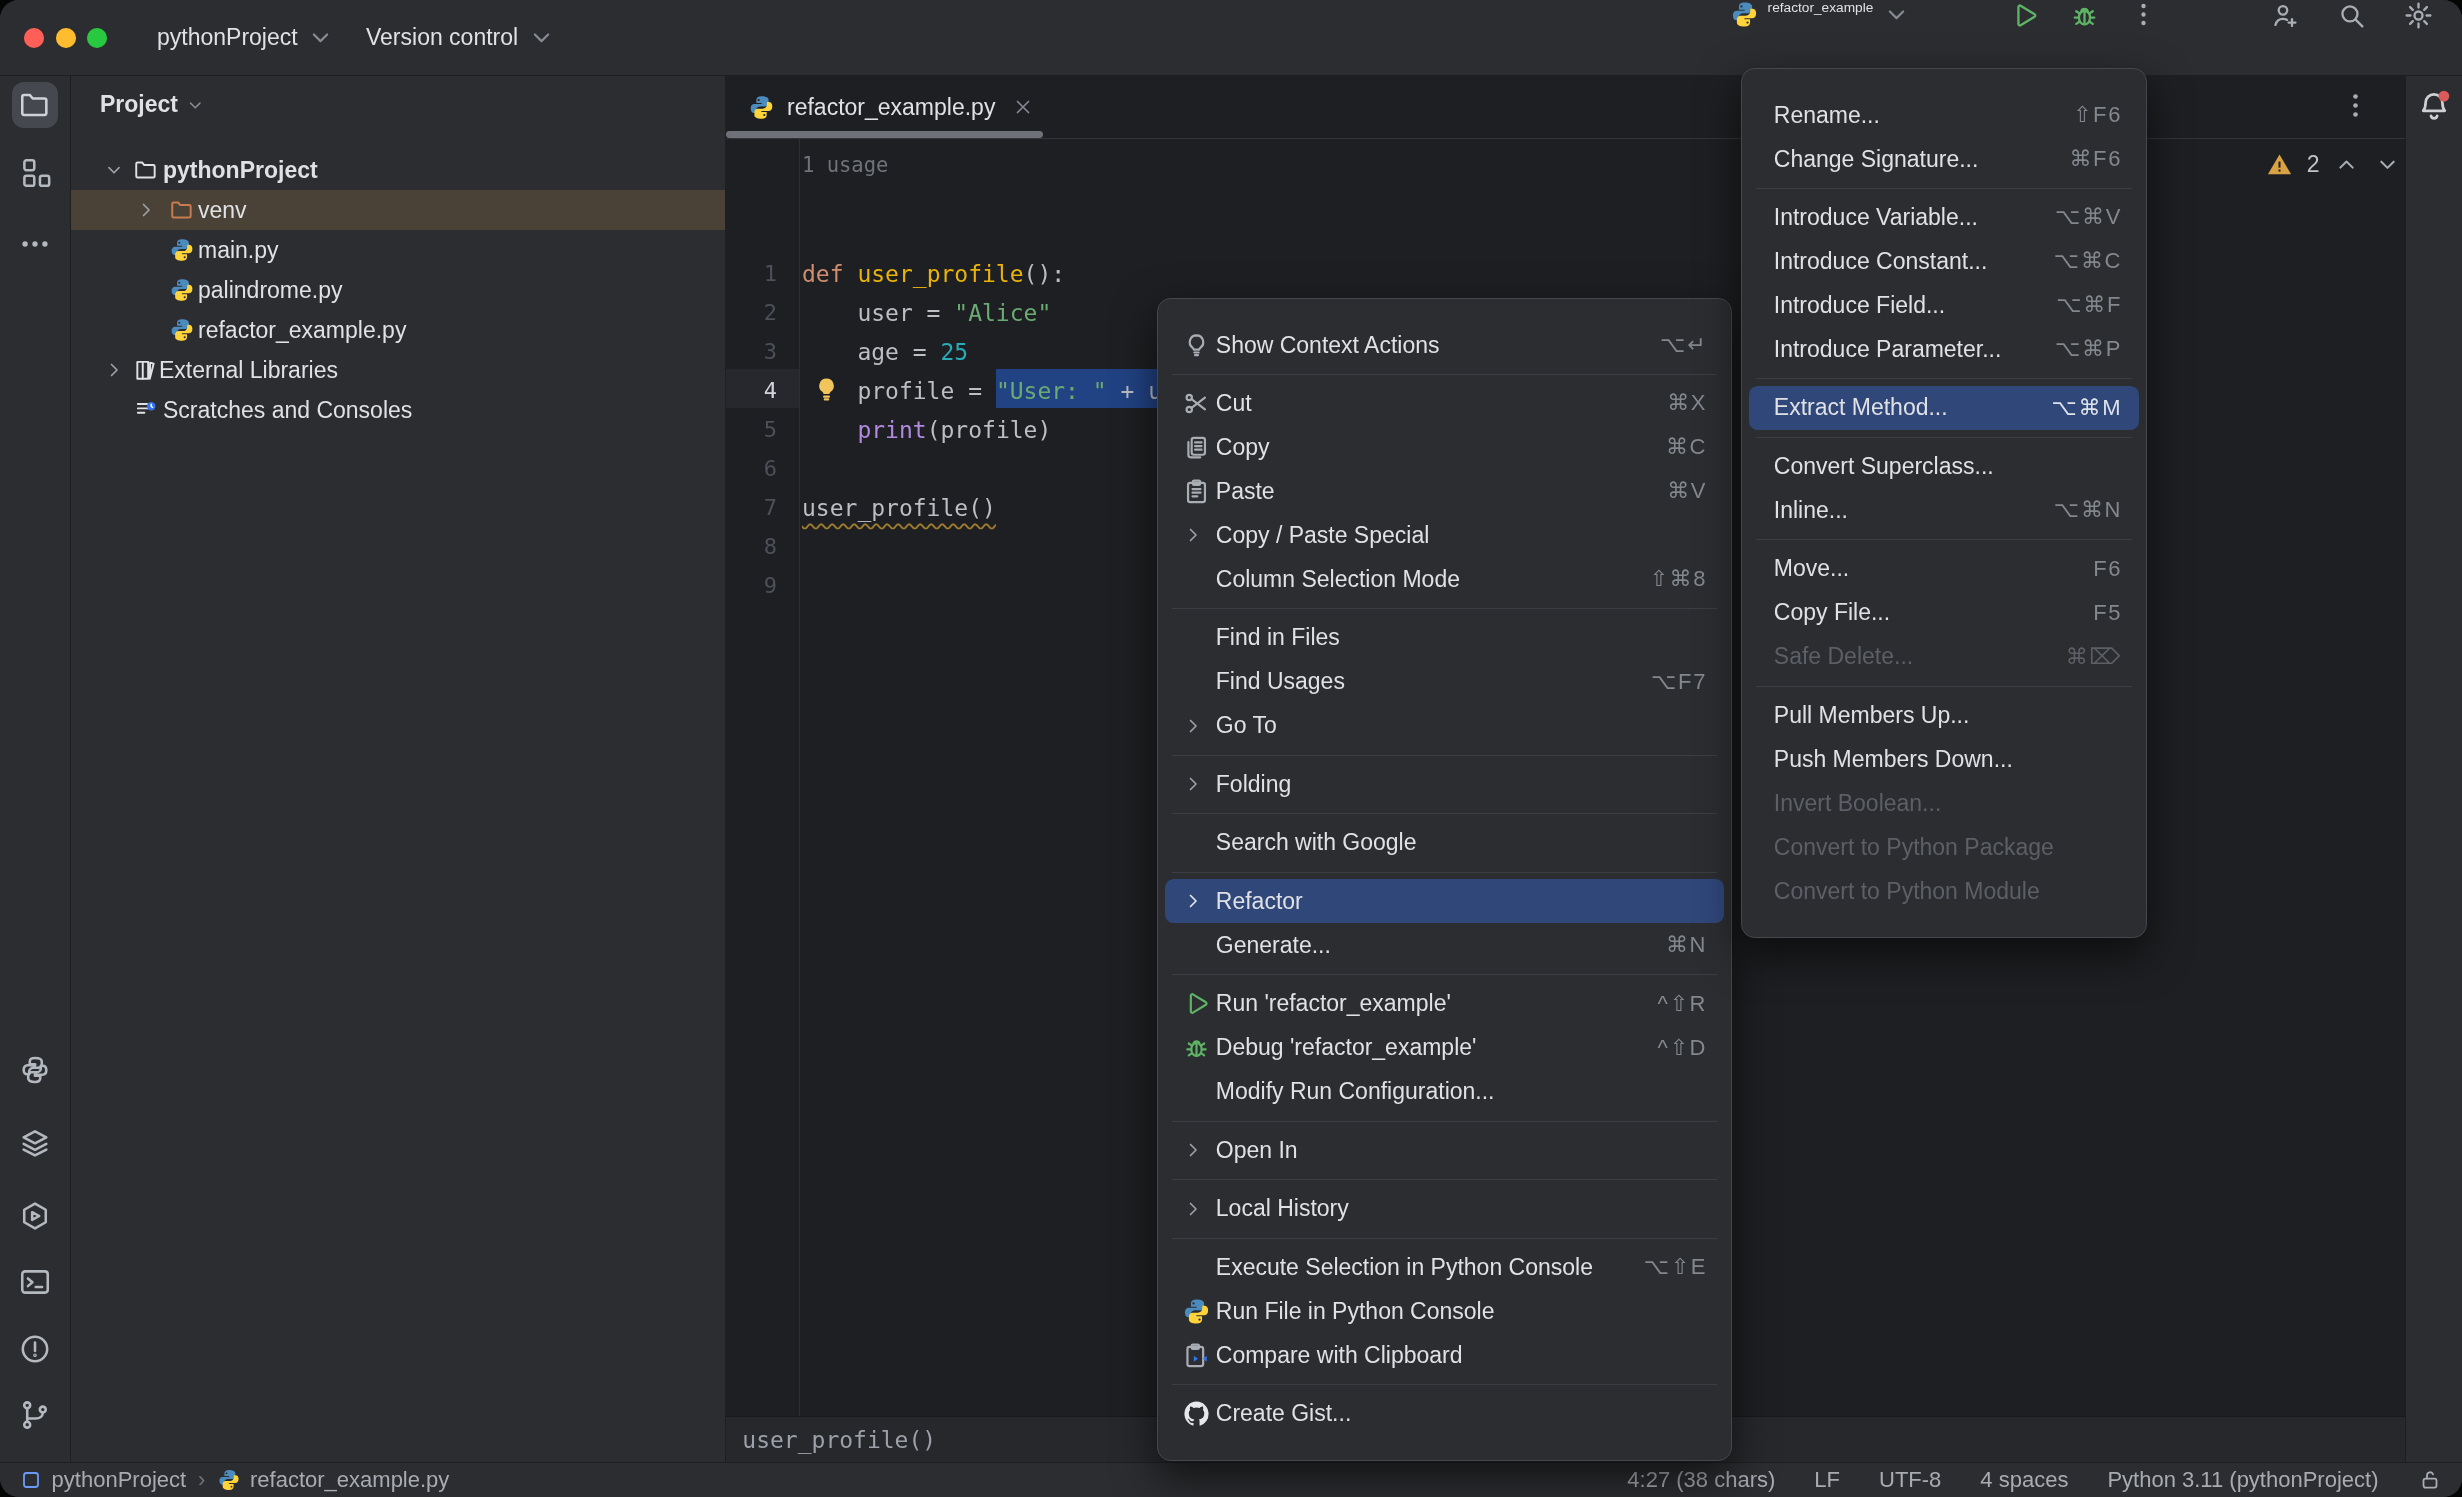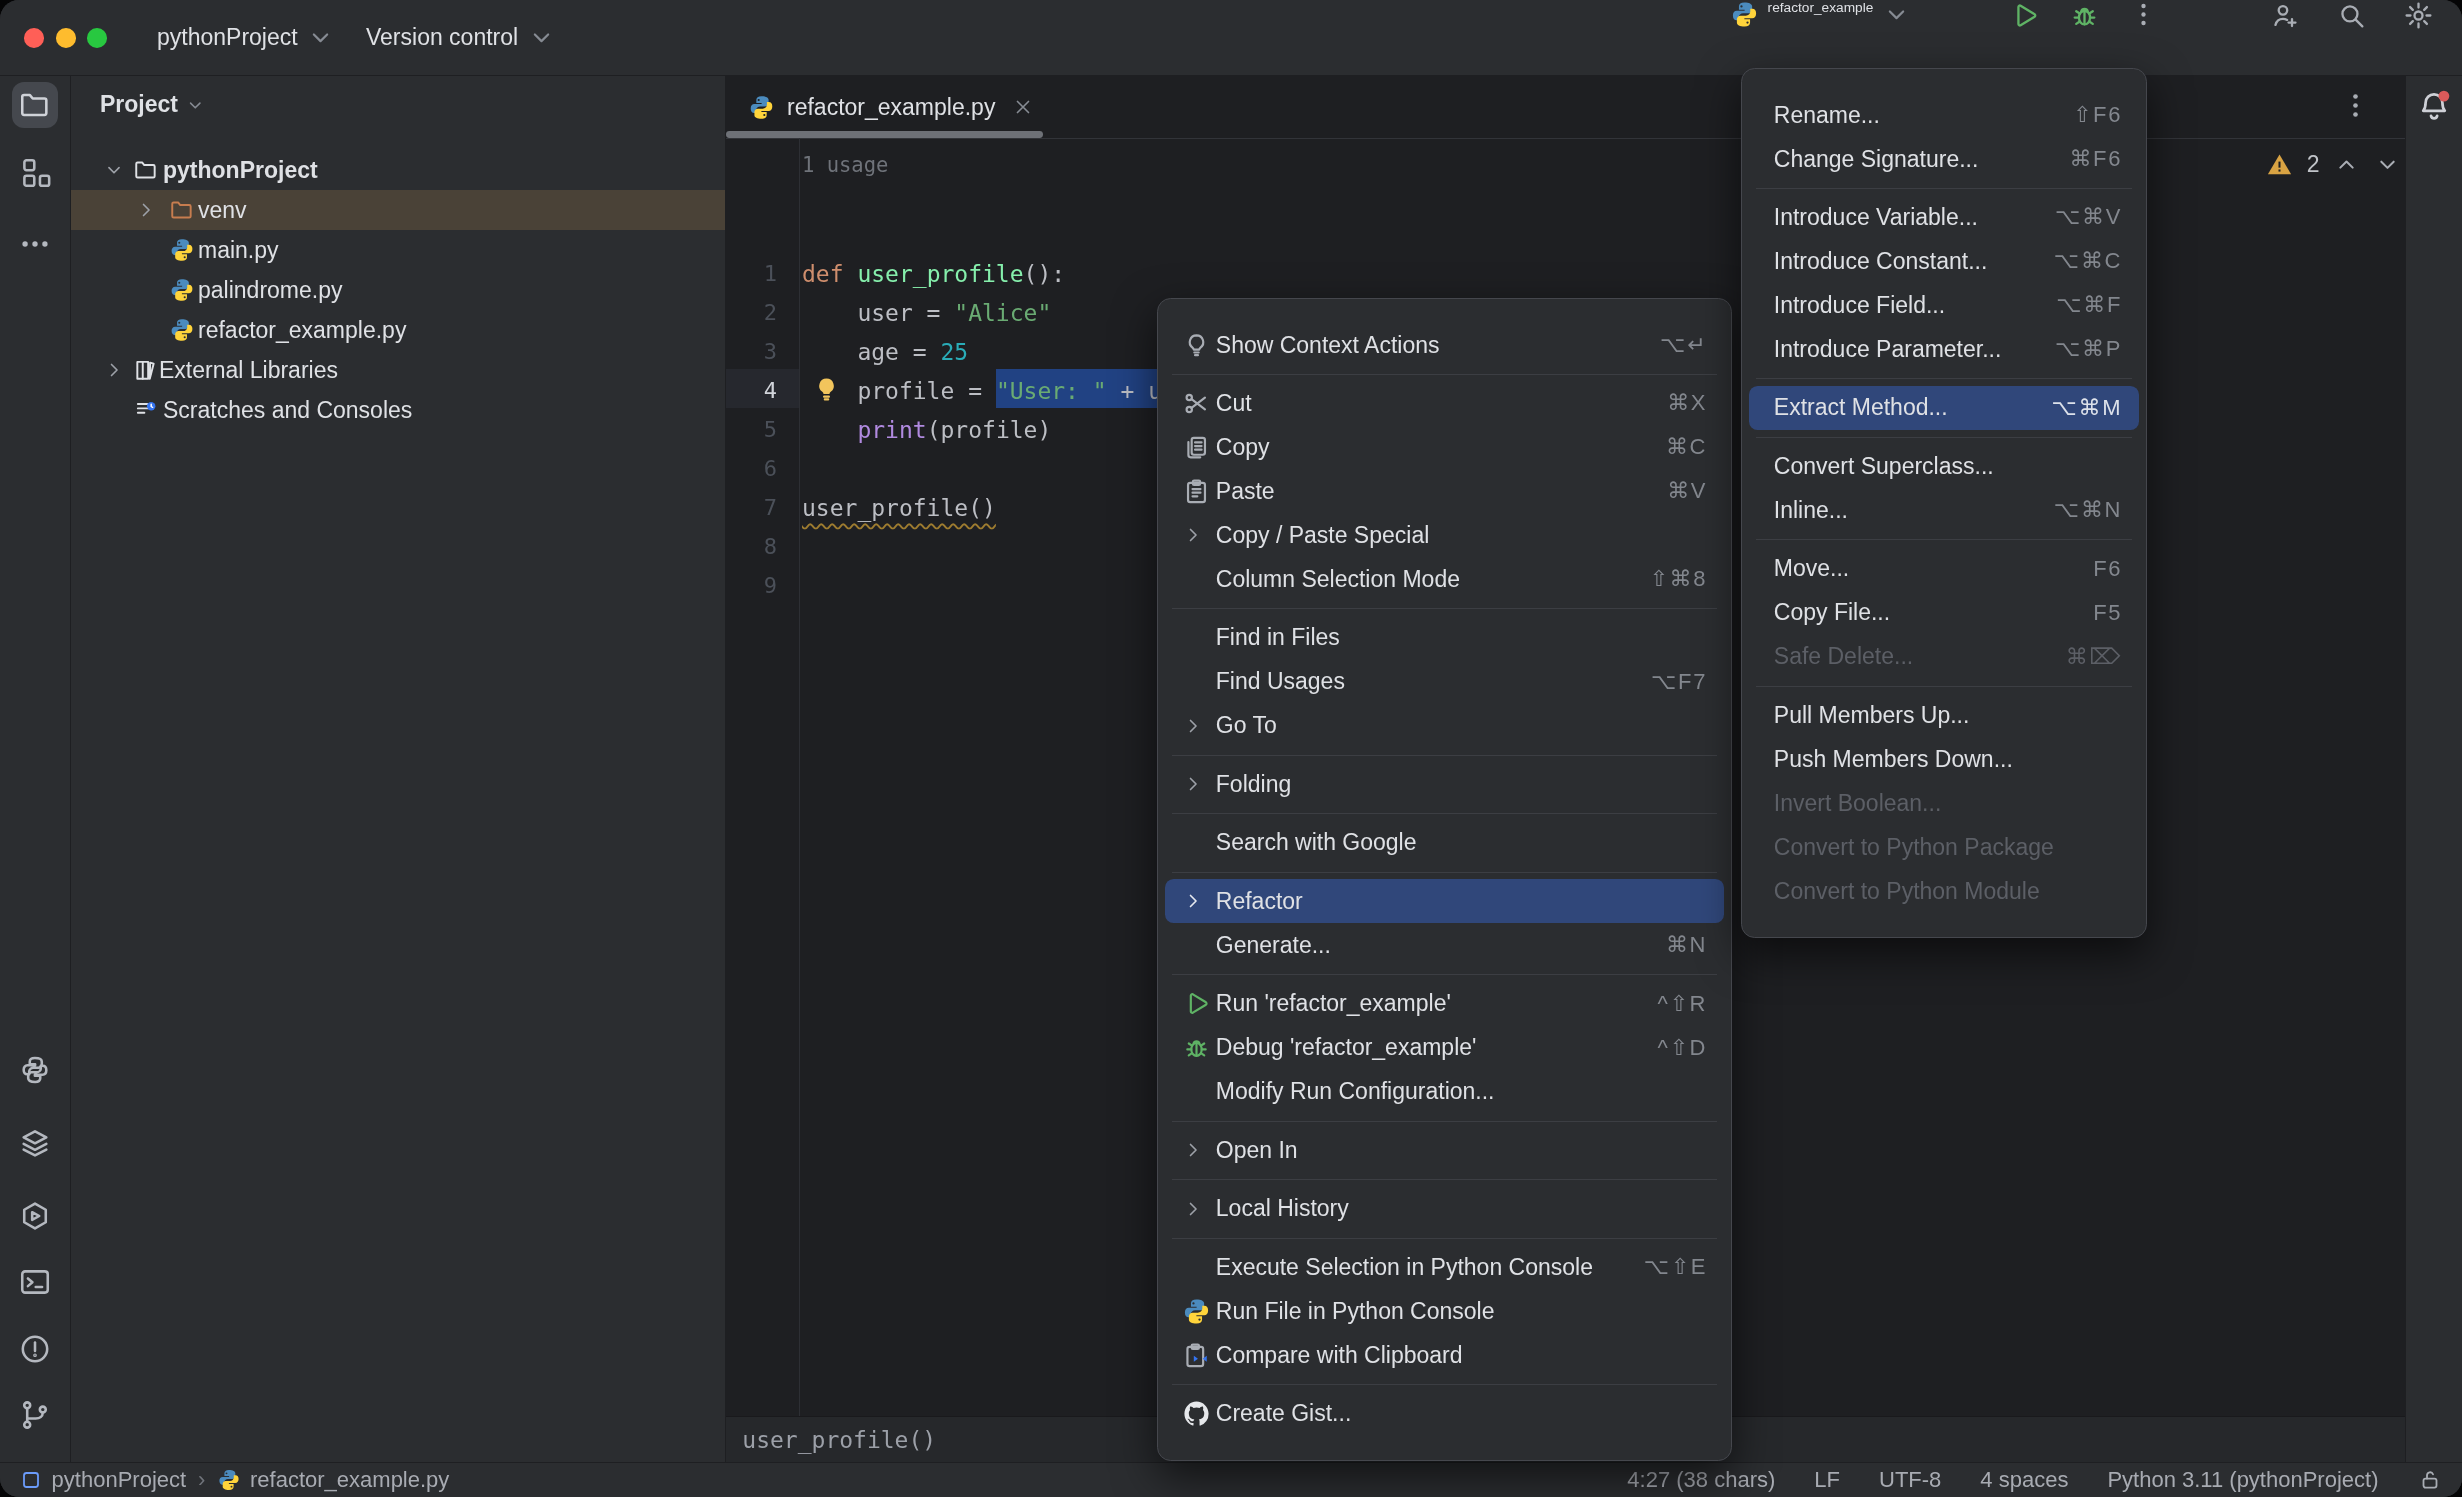--- a/index.html
+++ b/index.html
@@ -43,21 +43,21 @@
   .inspections{position:absolute;top:72px;left:1540px;height:32.5px;display:flex;align-items:center;gap:13.7px;font-size:23px;color:#C0C3C8;}
   .inspections .icon{width:27px;height:27px;}
   .usage-hint{position:absolute;left:76px;top:77px;font-size:20.5px;color:#6F737A;font-family:"DejaVu Sans Mono","Liberation Mono",monospace;}
   .gutter-line{position:absolute;left:73px;top:62px;bottom:46px;width:0.9px;background:#2D2F34;}
   .code{position:absolute;left:0;right:0;top:137px;padding-top:41px;font-family:"DejaVu Sans Mono","Liberation Mono",monospace;font-size:23px;}
   .cline{height:39px;display:flex;align-items:center;white-space:pre;}
   .cline .lnum{width:51px;flex:none;text-align:right;color:#4B5059;font-size:22px;}
   .cline .lbody{margin-left:25px;}
   .cline.active .lnum{color:#D1D4DA;}
   .sel-rect{position:absolute;left:270px;top:293px;width:520px;height:39px;background:#214283;}
-  .seg-kw{color:#CF8E6D;} .seg-fn{color:#86efac;} .seg-str{color:#6AAB73;}
+  .seg-kw{color:#CF8E6D;} .seg-fn{color:#eab308;} .seg-str{color:#6AAB73;}
   .seg-num{color:#2AACB8;} .seg-bi{color:#B18AE0;} .seg-pl{color:#BCBEC4;}
   .seg-warn{text-decoration:underline;text-decoration-style:wavy;text-decoration-color:#9E7C2F;text-decoration-thickness:1.7px;text-underline-offset:6.8px;}
   .bulb{position:absolute;left:86px;top:299px;width:29px;height:29px;}
   .gutter-hl{position:absolute;left:0;top:293px;width:73px;height:39px;background:#26282E;}
   .ctx-bar{position:absolute;left:0;right:0;bottom:0;height:46px;background:#26282B;border-top:0.9px solid #19191C;display:flex;align-items:center;padding-left:16.3px;font-family:"DejaVu Sans Mono","Liberation Mono",monospace;font-size:23px;color:#9CA0A8;}
 
   
   .popup{position:absolute;background:#2B2D30;border:0.9px solid #45474D;border-radius:13.7px;
     box-shadow:0 15.4px 43px rgba(0,0,0,.6);padding:24px 0;box-sizing:border-box;z-index:30;}
   #context-menu{left:1157px;top:298px;width:575px;}

